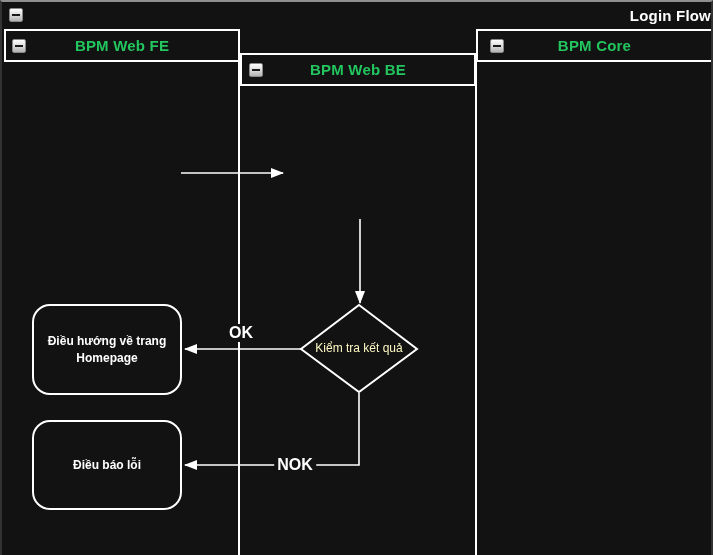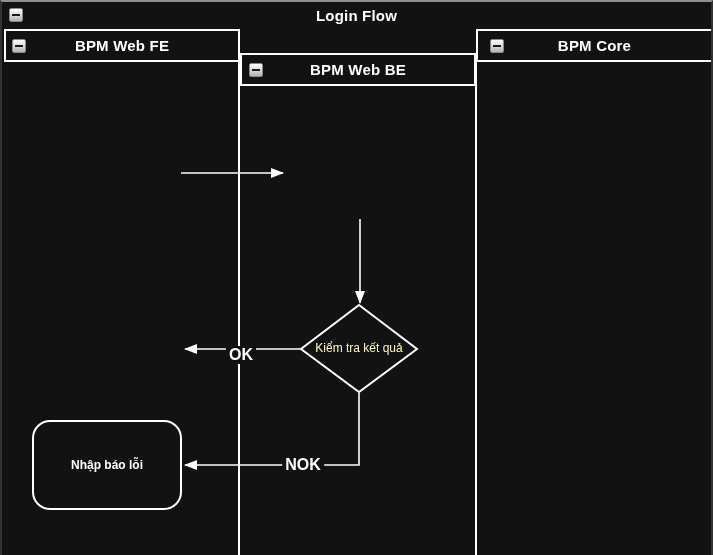--- a/index.html
+++ b/index.html
@@ -4,36 +4,36 @@
 <style>
   html,body{margin:0;padding:0;background:#121212;}
   #stage{
     position:relative;width:713px;height:555px;background:#121212;
     font-family:"Liberation Sans","DejaVu Sans",sans-serif;overflow:hidden;
     border-top:2px solid #8f8f8f;box-sizing:border-box;
     border-left:2px solid #333;border-right:2px solid #333;
   }
   .title-bar{
     position:absolute;left:0;top:0;width:100%;height:27px;background:#121212;
-    display:flex;align-items:center;justify-content:center;
+    display:flex;align-items:center;justify-content:flex-end;
   }
   .title-text{color:#fff;font-weight:bold;font-size:15px;letter-spacing:.2px;}
   .collapse-btn{
     position:absolute;width:14px;height:14px;border-radius:2px;
     background:linear-gradient(180deg,#fefefe 0%,#d8d8d8 55%,#b2b2b2 100%);
     border:1px solid #8a8a8a;box-sizing:border-box;
     display:flex;align-items:center;justify-content:center;cursor:pointer;
   }
   .minus{width:8px;height:2px;background:#1a1a1a;}
   .lane-header{
     position:absolute;top:27px;height:33px;background:#121212;
     border:2px solid #ffffff;box-sizing:border-box;
     display:flex;align-items:center;justify-content:center;
   }
-  .lane-label{color:#ffffff;font-weight:bold;font-size:15px;letter-spacing:.2px;}
+  .lane-label{color:#22c55e;font-weight:bold;font-size:15px;letter-spacing:.2px;}
   .lane-divider{position:absolute;top:60px;bottom:0;width:2px;background:#ffffff;z-index:1;}
   .edges{position:absolute;left:0;top:0;z-index:2;}
   .node{
     position:absolute;background:#121212;border:2px solid #ffffff;border-radius:18px;
     box-sizing:border-box;display:flex;align-items:center;justify-content:center;
     text-align:center;color:#ffffff;font-weight:bold;font-size:12px;line-height:1.4;
     white-space:pre-line;z-index:3;padding:4px;cursor:default;
   }
   .diamond-label{
     position:absolute;z-index:3;color:#fef9c3;font-weight:normal;font-size:12px;
@@ -93,19 +93,21 @@
 
     <path d="M357,391 V463 H183" stroke="#ffffff" stroke-width="1.6" fill="none" marker-end="url(#arrow)"></path>
 
     <polygon points="357,303 415,347 357,390 299,347" fill="#121212" stroke="#ffffff" stroke-width="2"></polygon>
   </svg>
 
 
 
   <div class="diamond-label" style="left:299px;top:339px;width:116px;">Kiểm tra kết quả</div>
 
+  <div class="node" style="left:30px;top:302px;width:150px;height:91px;">Điều hướng về trang
+Homepage</div>
 
-  <div class="node" style="left:30px;top:418px;width:150px;height:90px;">Nhập báo lỗi</div>
+  <div class="node" style="left:30px;top:418px;width:150px;height:90px;">Điều báo lỗi</div>
 
-  <div class="edge-label" style="left:239px;top:353px;">OK</div>
-  <div class="edge-label" style="left:301px;top:463px;">NOK</div>
+  <div class="edge-label" style="left:239px;top:331px;">OK</div>
+  <div class="edge-label" style="left:293px;top:463px;">NOK</div>
 
 </div>
 
 </body></html>

